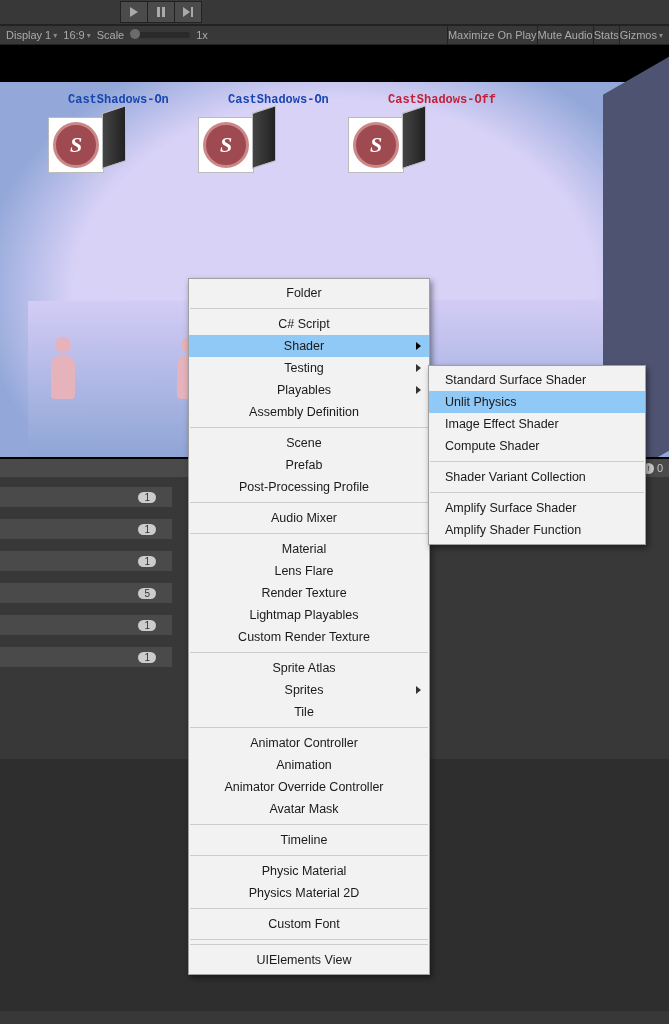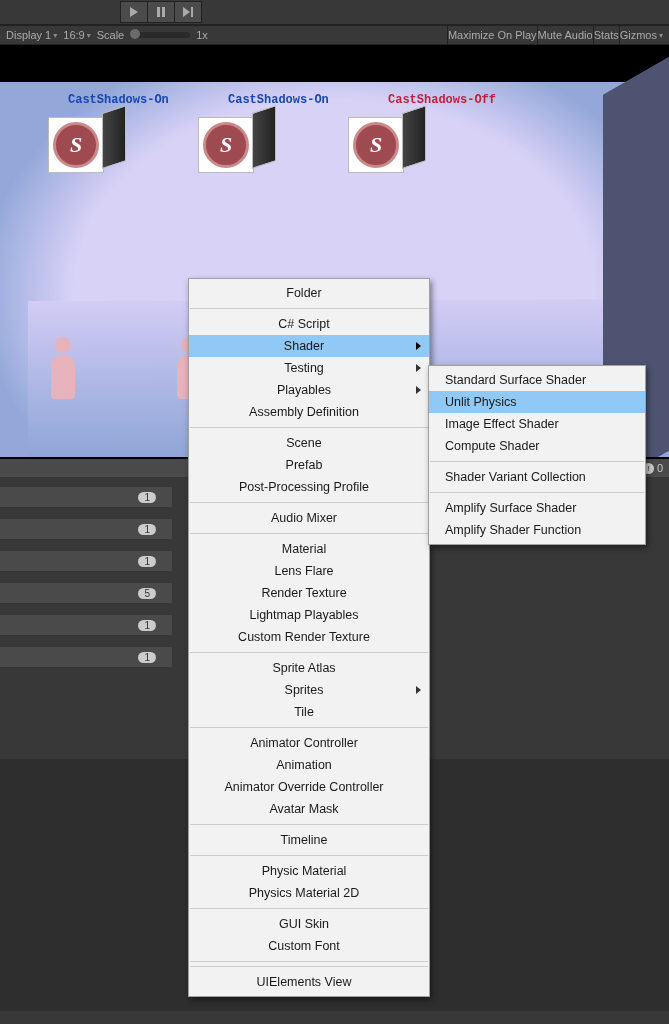--- a/index.html
+++ b/index.html
@@ -236,21 +236,20 @@
       <div class="item">Animator Controller</div>
       <div class="item">Animation</div>
       <div class="item">Animator Override Controller</div>
       <div class="item">Avatar Mask</div>
       <hr>
       <div class="item">Timeline</div>
       <hr>
       <div class="item">Physic Material</div>
       <div class="item">Physics Material 2D</div>
       <hr>
-      <div class="item">GUI Skin</div>
       <div class="item">Custom Font</div>
       <hr>
       <hr>
       <div class="item">UIElements View</div>
     </div>
 <div class="ctx-menu menu-sub" id="menu-sub">
       <div class="item">Standard Surface Shader</div>
       <div class="item active">Unlit Physics</div>
       <div class="item">Image Effect Shader</div>
       <div class="item">Compute Shader</div>

